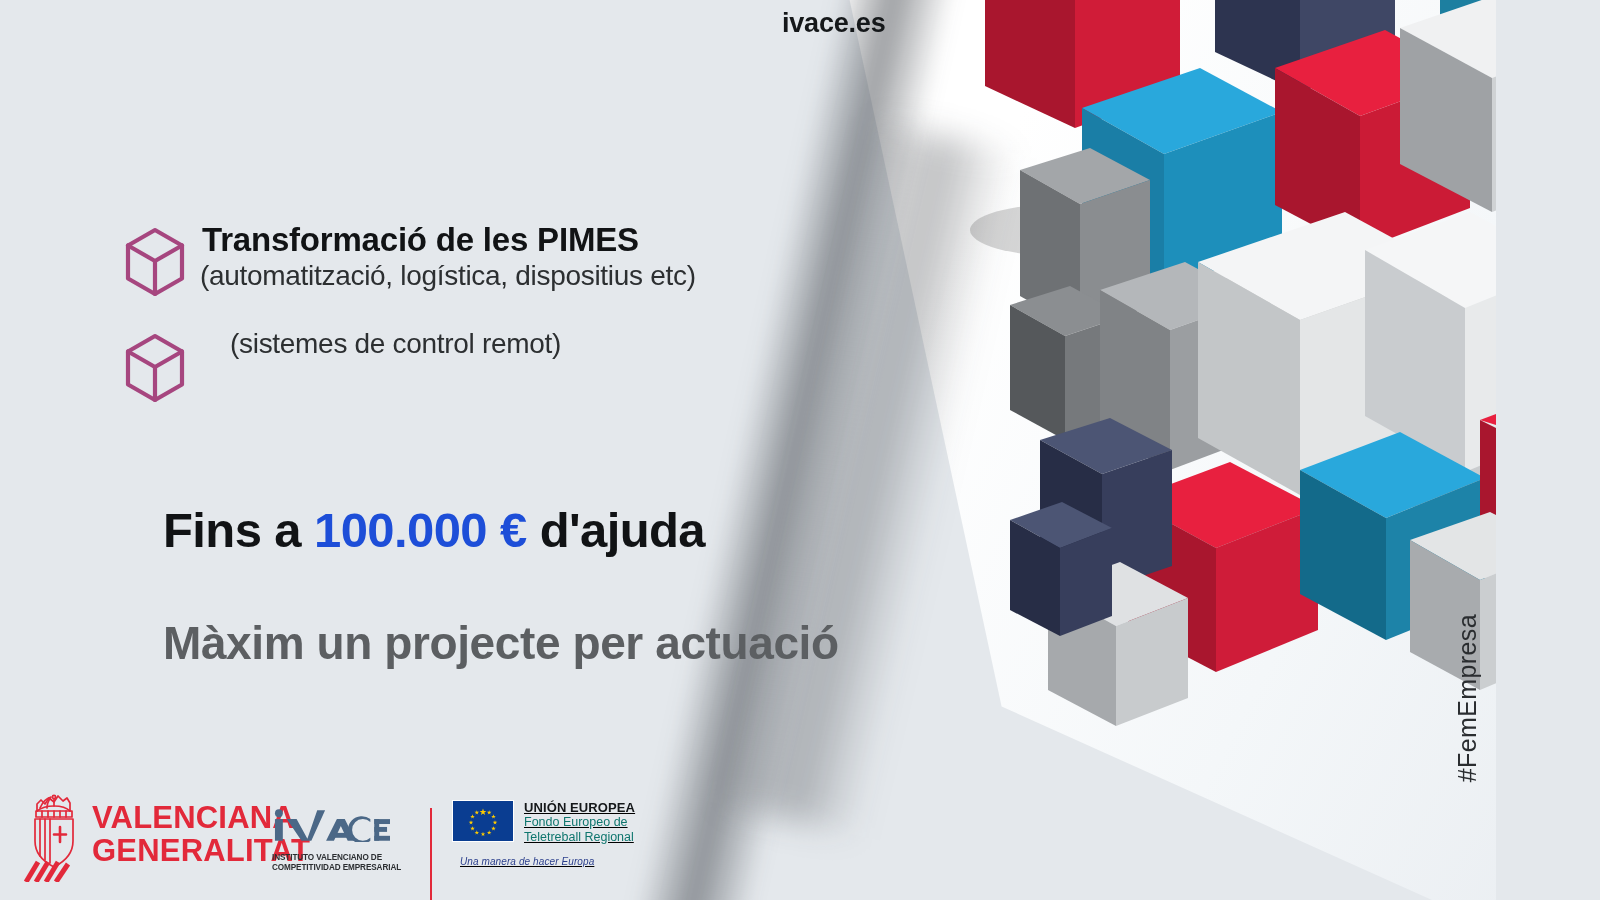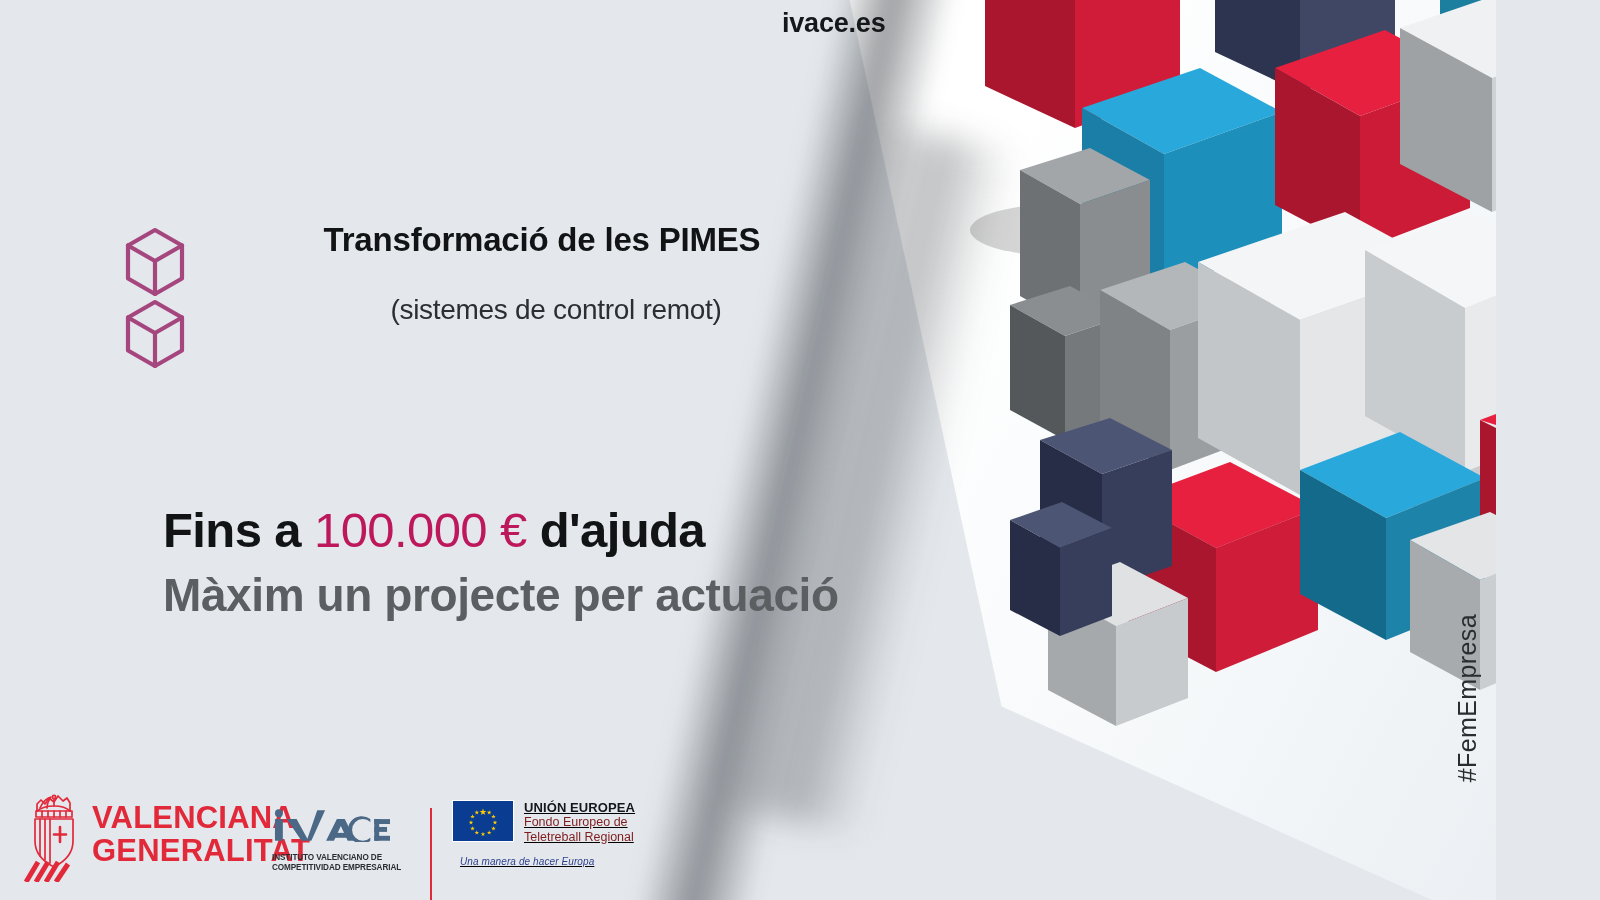--- a/index.html
+++ b/index.html
@@ -78,44 +78,44 @@
   }
   .headline .yr { font-size: 50px; }
 
   .bullets { position: absolute; left: 122px; top: 222px; width: 760px; }
   .bullet { position: relative; margin-bottom: 24px; }
   .bullet:nth-child(2) { margin-top: 36px; }
   .bullet .cube-ico {
     position: absolute; left: 0; top: 4px;
     width: 66px; height: 72px;
   }
-  .bullet .btxt { padding-left: 0; text-align: center; }
+  .bullet .btxt { padding-left: 0; }
   .bullet .btitle {
     font-size: 33px; font-weight: 700; color: #111315;
     letter-spacing: -0.2px; line-height: 1.1;
   }
   .bullet .bsub {
     font-size: 28px; color: #2c2f31; font-weight: 400;
     letter-spacing: -0.3px; line-height: 1.15; margin-top: 2px;
   }
   .b1 .btitle { margin-left: 80px; }
   .b1 .bsub   { margin-left: 78px; }
   .b2 .btitle { margin-left: 108px; }
   .b2 .bsub   { margin-left: 108px; }
 
   .amount {
     position: absolute; left: 163px; top: 502px;
     font-size: 49px; font-weight: 700; letter-spacing: -0.6px;
     white-space: nowrap; color: #111315;
   }
-  .amount .grey { color: #be185d; font-weight: 400; }
+  .amount .grey { color: #1d4ed8; font-weight: 700; }
   .amount .blk  { color: #111315; }
 
   .maxline {
-    position: absolute; left: 163px; top: 568px;
+    position: absolute; left: 163px; top: 616px;
     font-size: 46px; font-weight: 700; color: #5c5f62;
     letter-spacing: -0.4px; white-space: nowrap;
   }
 
   .deadline {
     position: absolute; left: 596px; top: 693px;
     font-size: 47px; font-weight: 700; color: #3a8aa6;
     letter-spacing: -0.4px; white-space: nowrap;
   }
 
@@ -158,21 +158,21 @@
   }
 
   .eu { position: absolute; left: 452px; top: 800px; text-decoration: underline; }
   .eu .row { display: flex; align-items: flex-start; }
   .eu .flag {
     width: 62px; height: 42px; background: #0a3d91;
     position: relative; border: 1px solid #ffffff; flex: 0 0 auto;
   }
   .eu .eu-txt { margin-left: 10px; }
   .eu .eu-t1 { font-size: 13px; font-weight: 700; color: #15181a; letter-spacing: 0.1px; }
-  .eu .eu-t2 { font-size: 12.5px; color: #7f1d1d; line-height: 1.18; }
+  .eu .eu-t2 { font-size: 12.5px; color: #0f766e; line-height: 1.18; }
   .eu .motto {
     margin-top: 11px; margin-left: 8px;
     font-size: 10px; font-style: italic; color: #2b3f8c; letter-spacing: 0.1px;
   }
 </style>
 </head>
 <body>
 
 <div id="poster">
 
@@ -315,20 +315,21 @@
         <svg viewBox="0 0 66 72" width="66" height="72">
           <g fill="none" stroke="#a6467f" stroke-width="4.2" stroke-linejoin="round" stroke-linecap="round">
             <polygon points="33,4 60,19.5 60,52.5 33,68 6,52.5 6,19.5"></polygon>
             <polyline points="6,19.5 33,35 60,19.5"></polyline>
             <line x1="33" y1="35" x2="33" y2="68"></line>
           </g>
         </svg>
       </span>
       <div class="btxt">
         <div class="btitle">Transformació de les PIMES</div>
+        <div class="bsub">(automatització, logística, dispositius etc)</div>
       </div>
     </div>
 
     <div class="bullet b2">
       <span class="cube-ico">
         <svg viewBox="0 0 66 72" width="66" height="72">
           <g fill="none" stroke="#a6467f" stroke-width="4.2" stroke-linejoin="round" stroke-linecap="round">
             <polygon points="33,4 60,19.5 60,52.5 33,68 6,52.5 6,19.5"></polygon>
             <polyline points="6,19.5 33,35 60,19.5"></polyline>
             <line x1="33" y1="35" x2="33" y2="68"></line>

